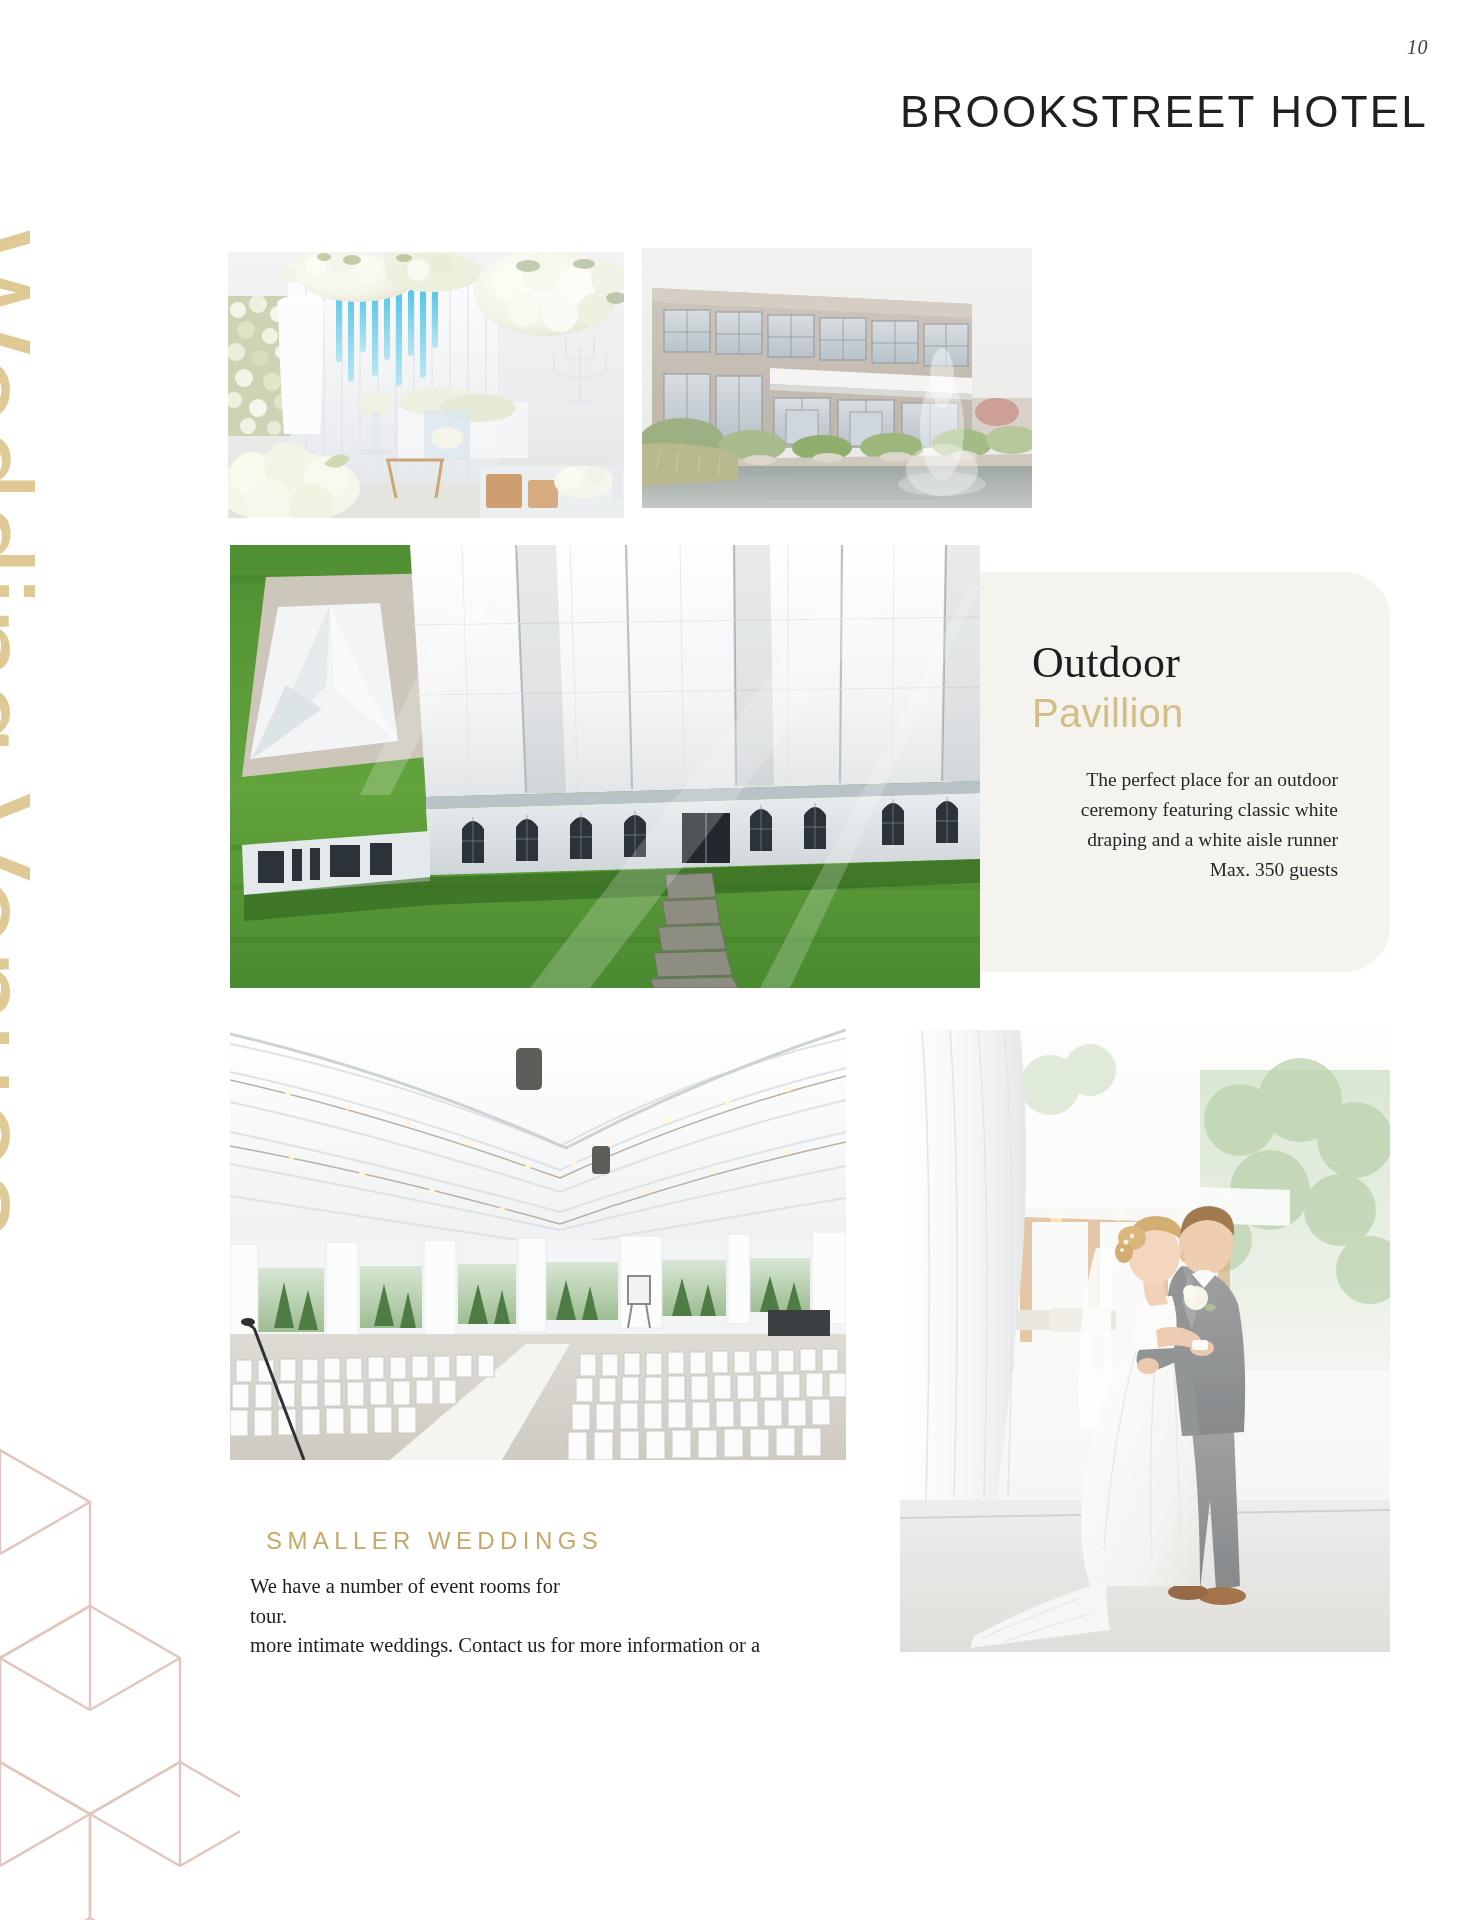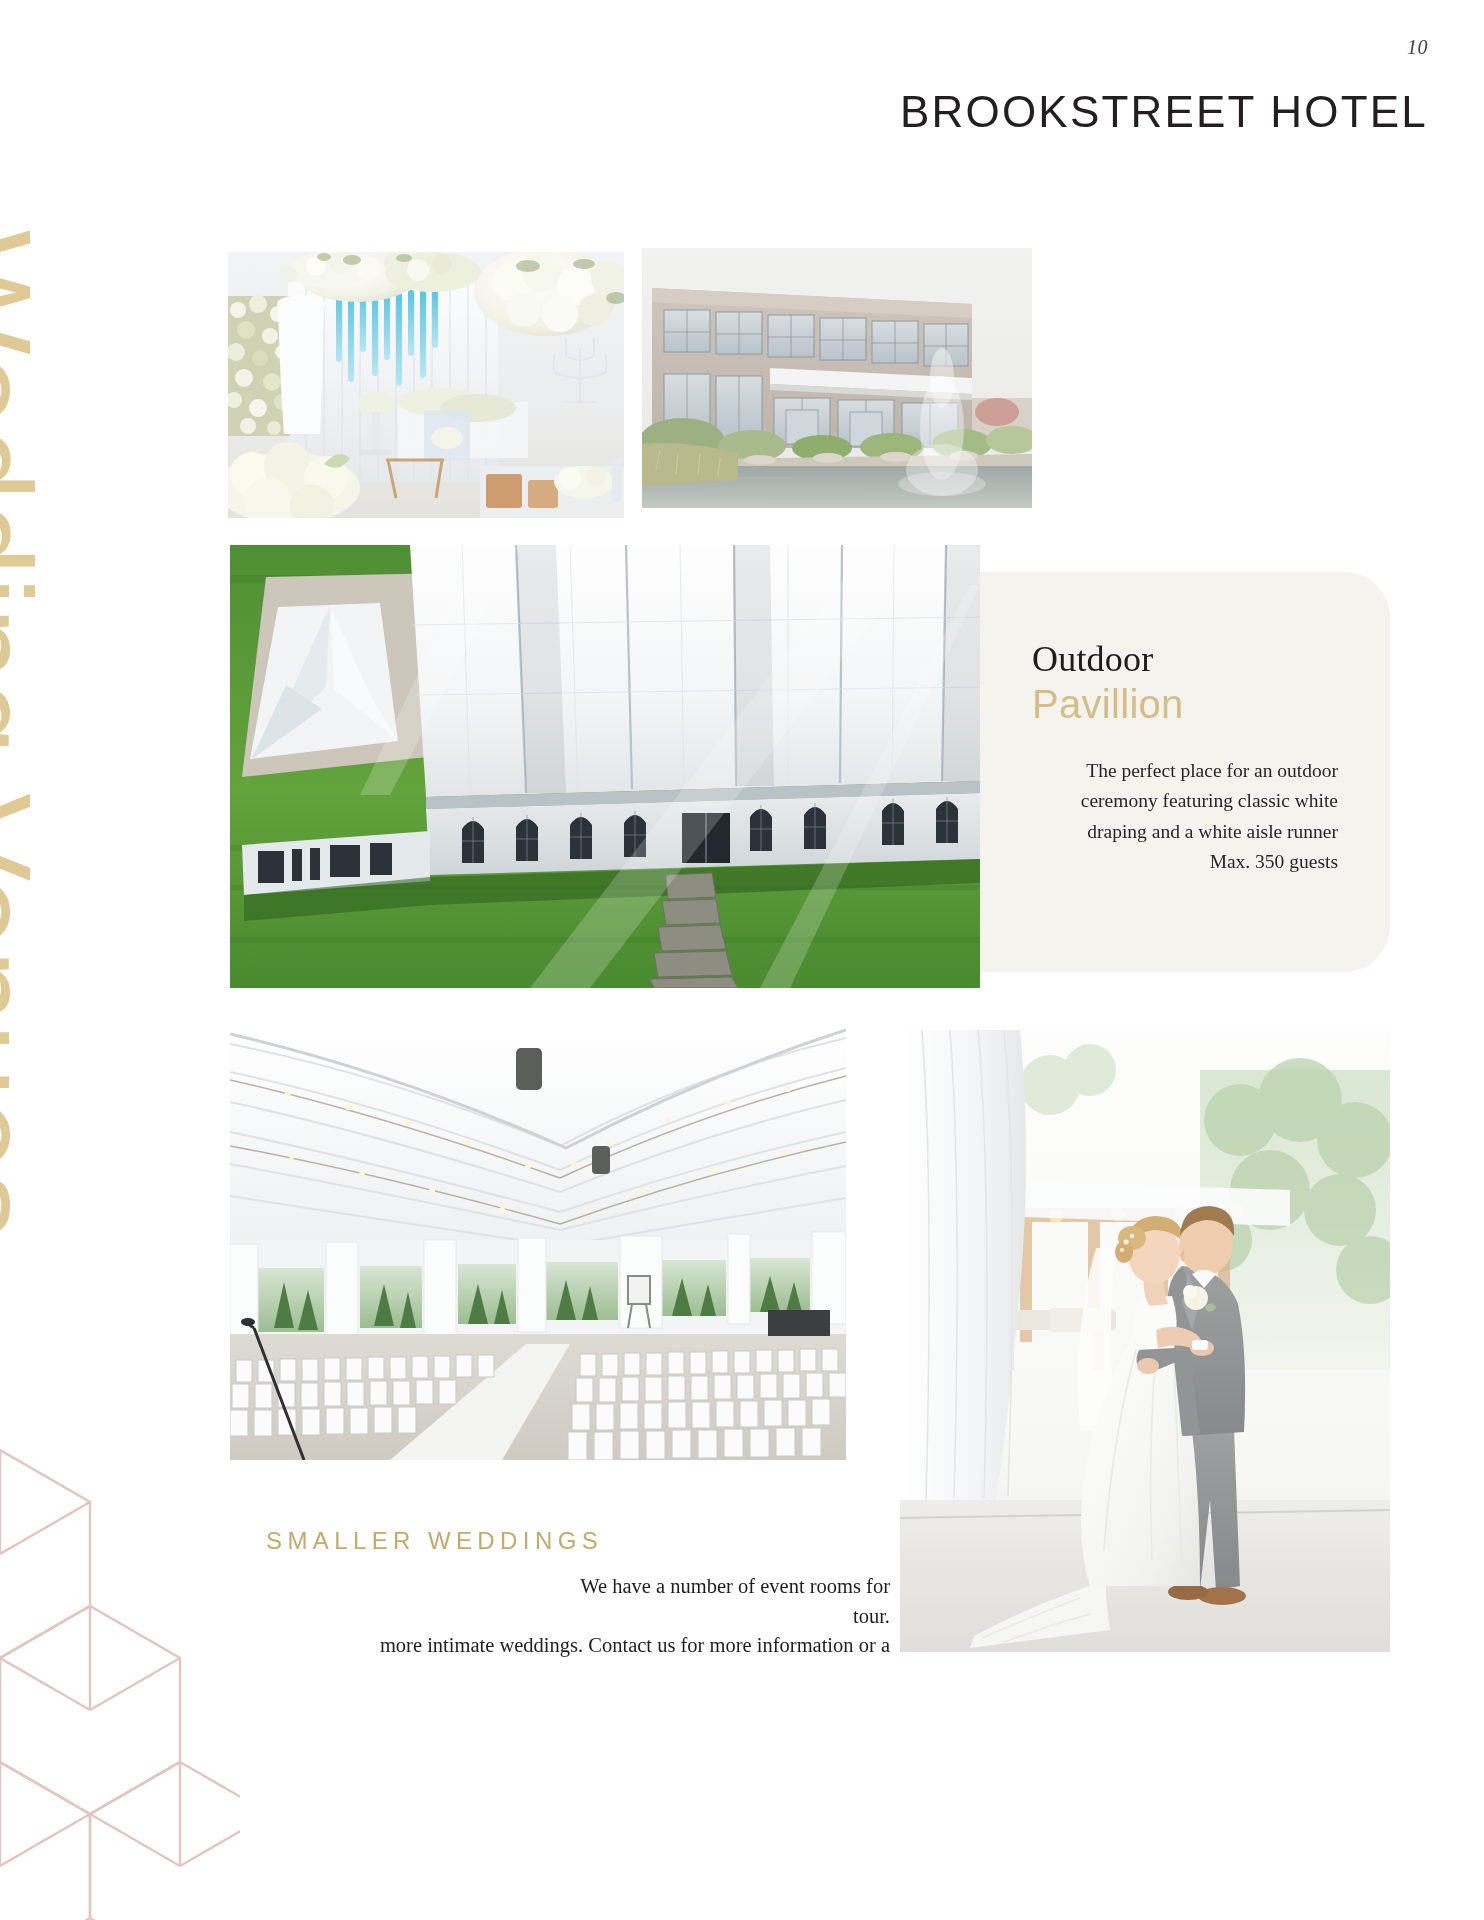--- a/index.html
+++ b/index.html
@@ -102,21 +102,21 @@
     width: 410px;
     height: 400px;
     background: #F4F3EE;
     border-top-right-radius: 46px;
     border-bottom-right-radius: 46px;
     box-sizing: border-box;
     padding: 68px 52px 0 52px;
   }
   .card-title-1 {
     font-family: "Liberation Serif", serif;
-    font-size: 36px;
+    font-size: 44px;
     font-weight: 400;
     color: #1d1d20;
     line-height: 1.06;
     margin: 0;
     letter-spacing: 0.2px;
   }
   .card-title-2 {
     font-family: "Liberation Sans", sans-serif;
     font-weight: 300;
     font-size: 40px;
@@ -149,21 +149,21 @@
   .sw-body {
     position: absolute;
     left: 250px;
     top: 1572px;
     width: 640px;
     font-family: "Liberation Serif", serif;
     font-size: 20.5px;
     line-height: 1.45;
     color: #1e1e22;
   }
-  .sw-body span { display: block; text-align: right; }
+  .sw-body span { display: block; }
 </style>
 </head>
 <body>
 
 <div class="page-number">10</div>
 
 <div class="header-title">BROOKSTREET HOTEL</div>
 
 <div class="hex-deco">
   <svg viewBox="0 0 300 480" width="300" height="480" xmlns="http://www.w3.org/2000/svg">

